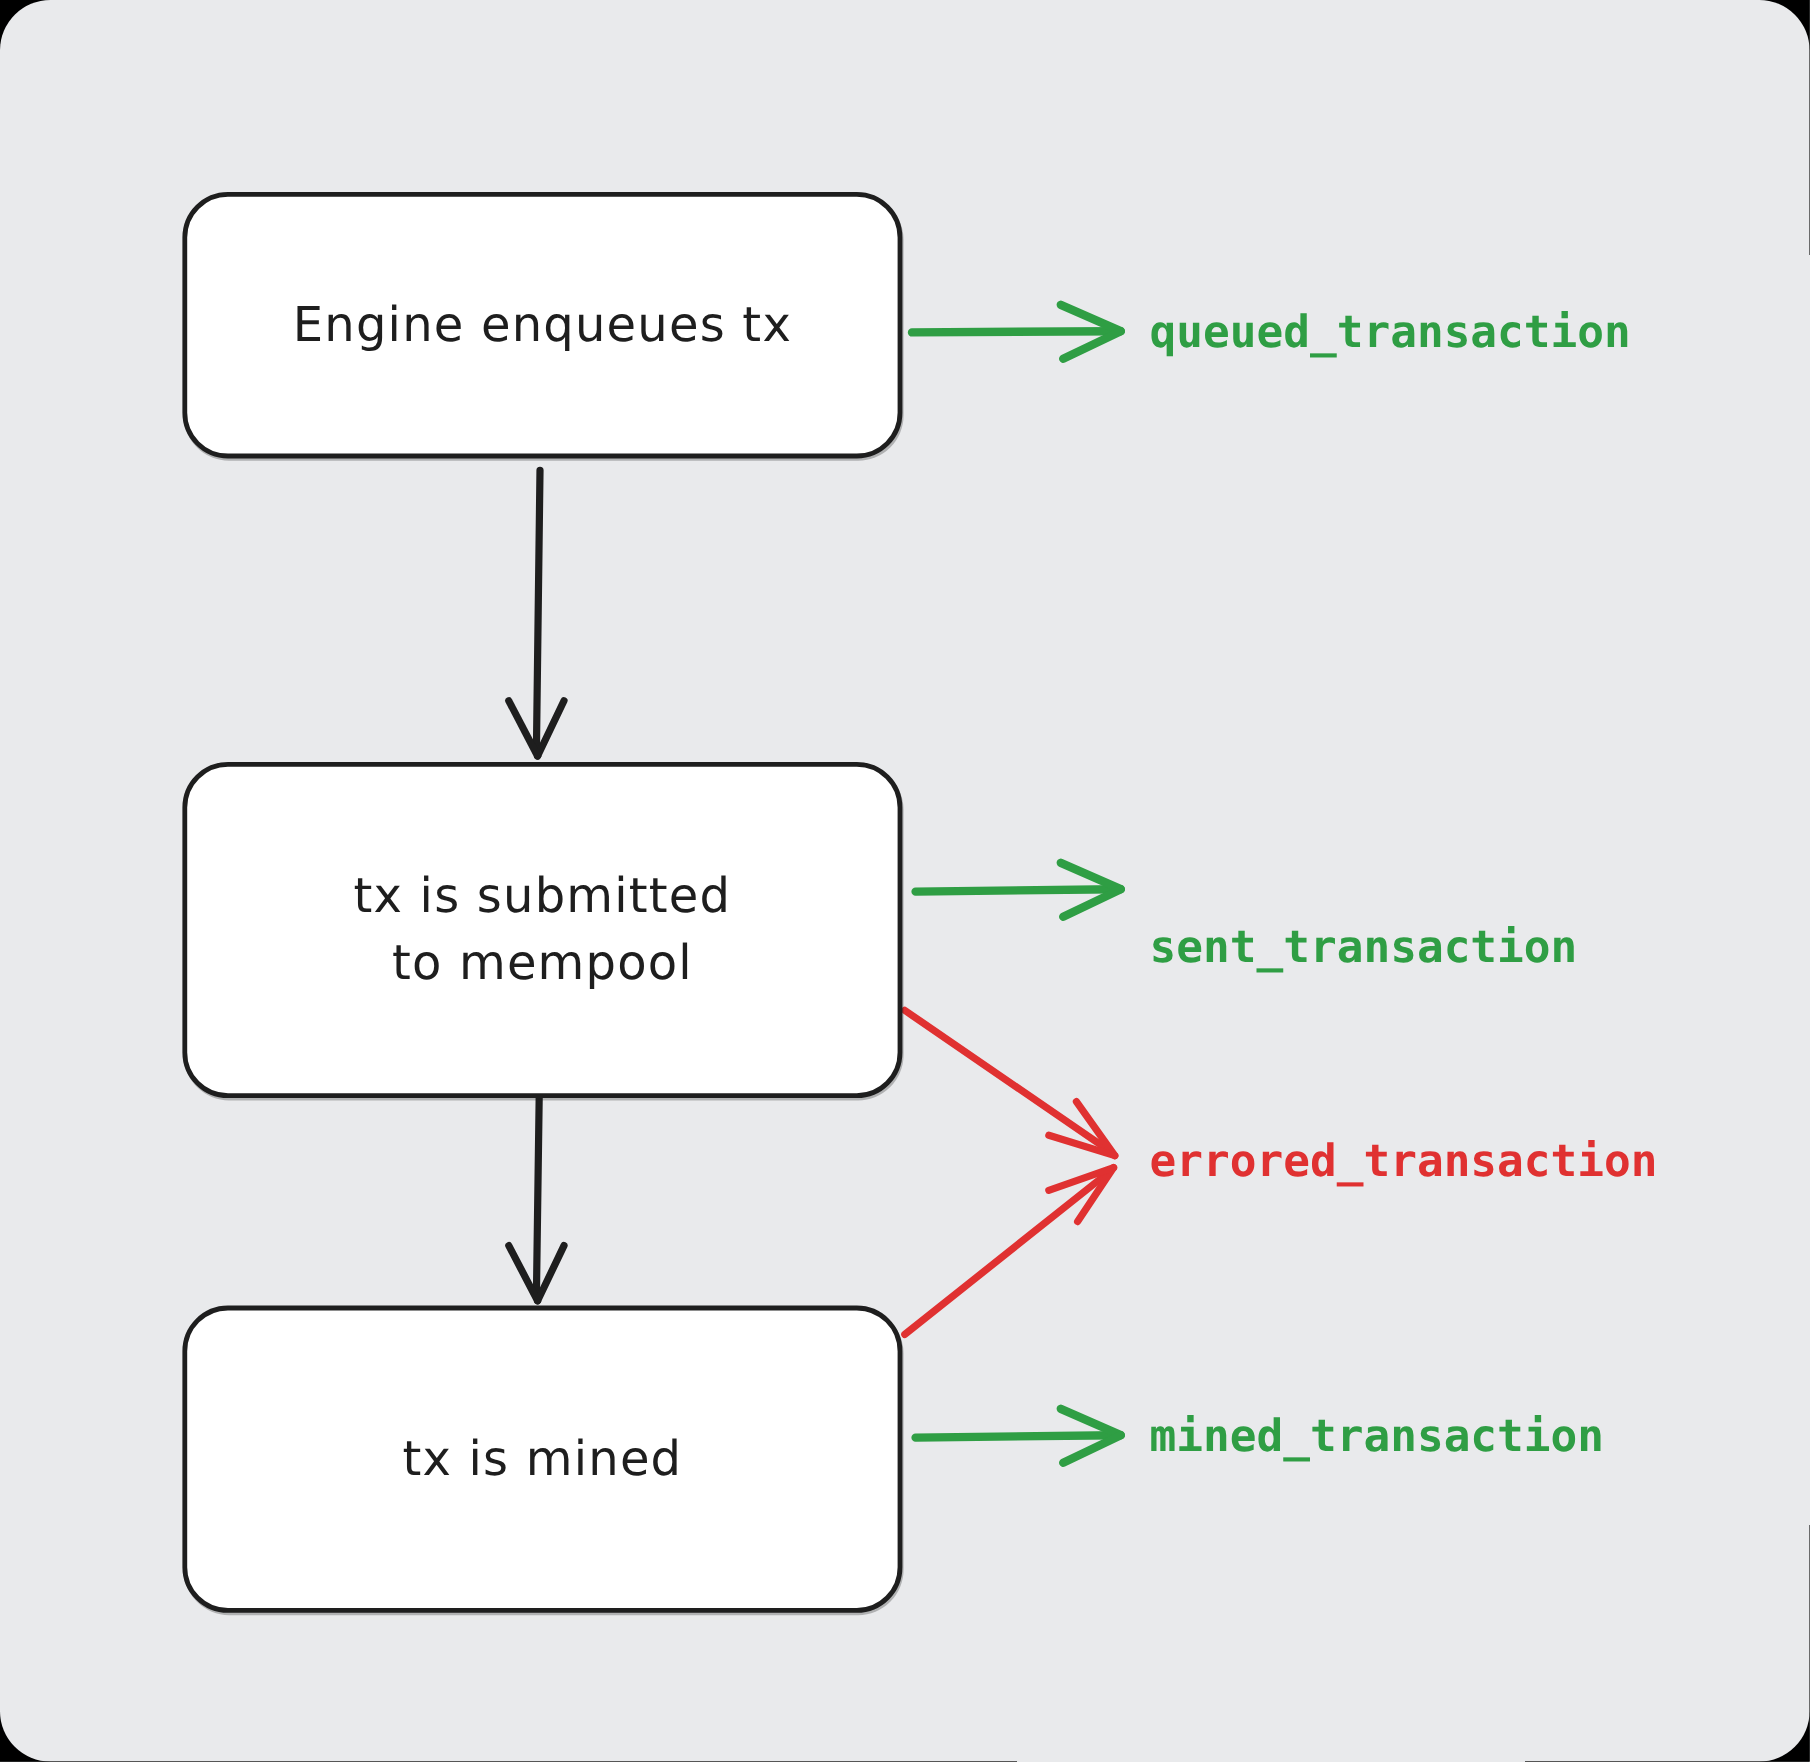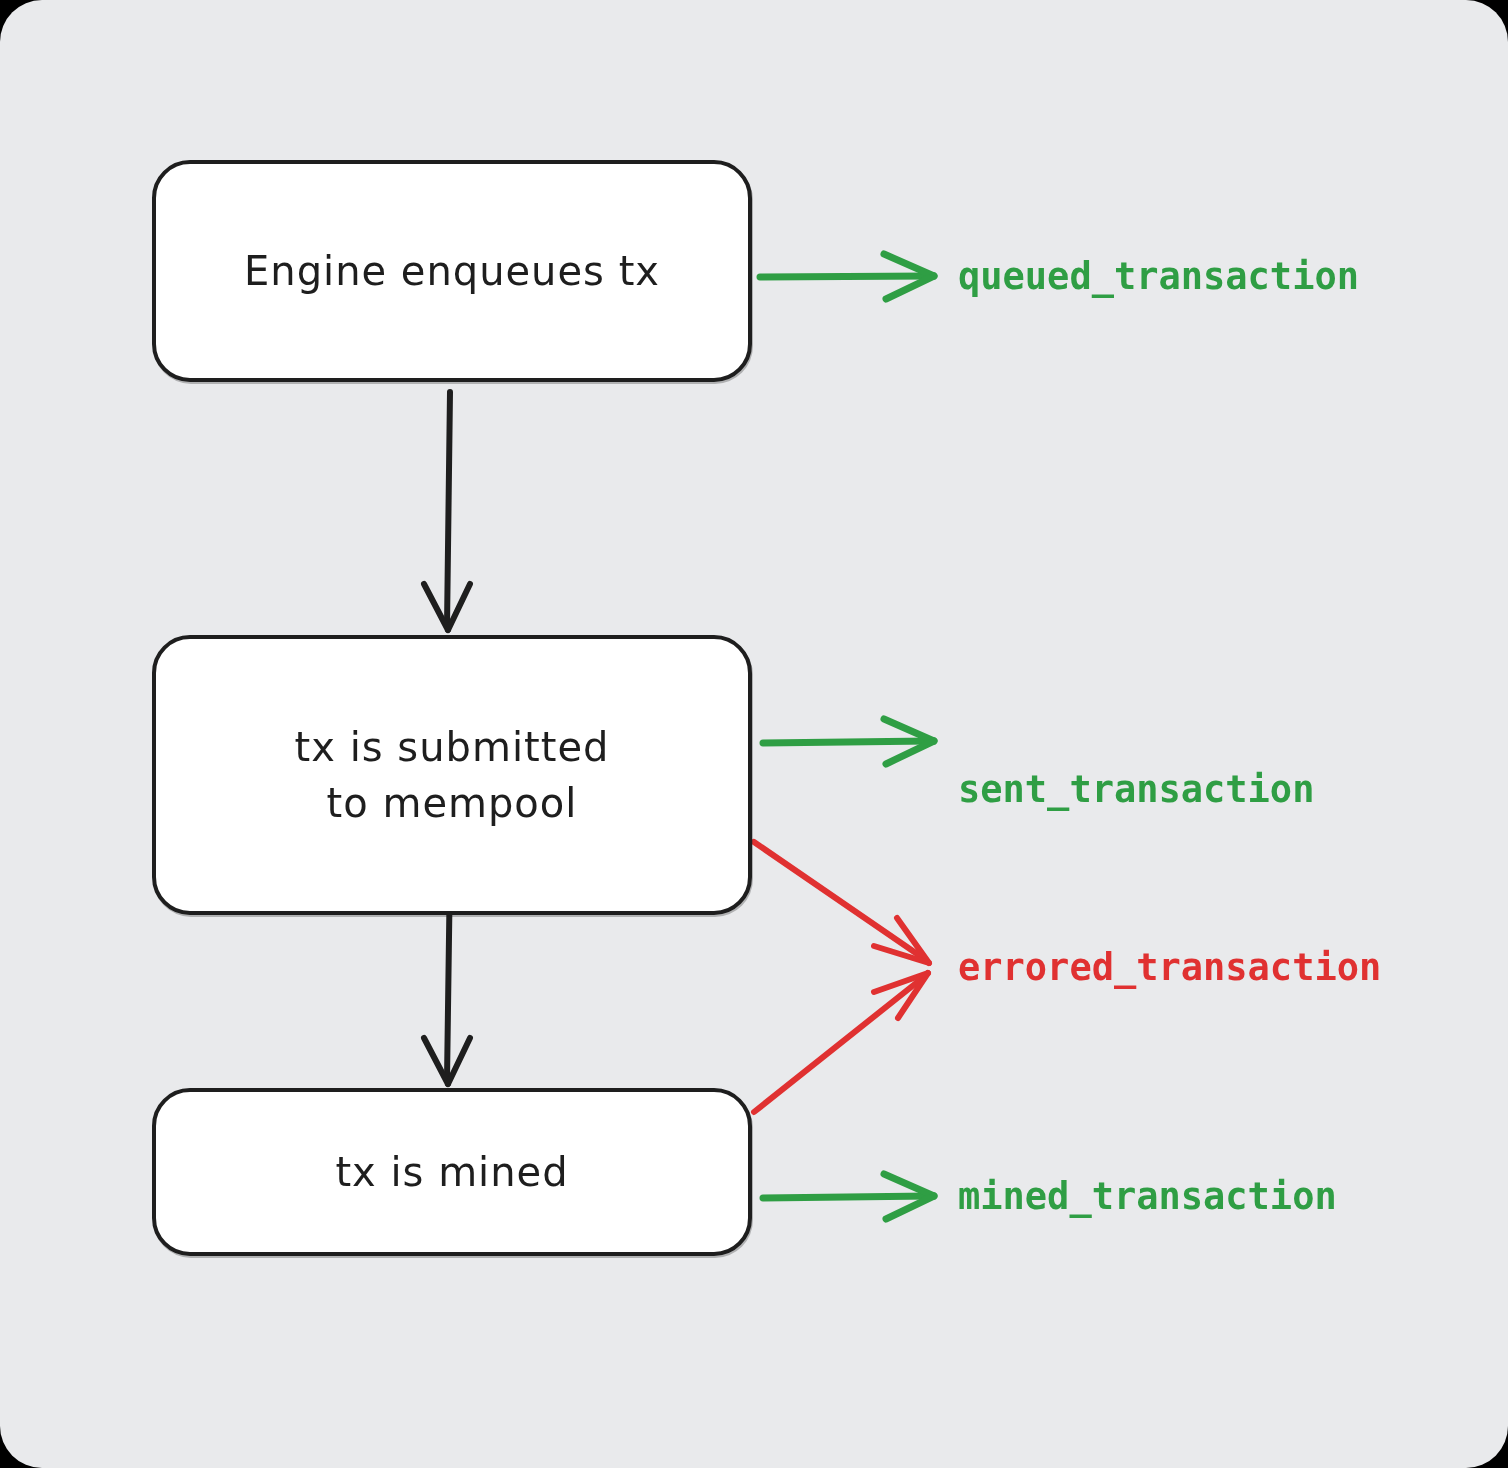--- a/index.html
+++ b/index.html
@@ -36,21 +36,21 @@
     text-align: center;
     color: #1e1e1e;
     font-size: 40px;
     letter-spacing: 1px;
     line-height: 1.4;
     white-space: pre-line;
     box-shadow: 1px 2px 0 rgba(30,30,30,0.28);
   }
   .node-enqueue { top: 160px;  height: 222px; }
   .node-mempool { top: 635px;  height: 280px; }
-  .node-mined   { top: 1088px; height: 168px; }
+  .node-mined   { top: 1088px; height: 256px; }
 
   .event-label {
     position: absolute;
     left: 958px;
     font-family: "DejaVu Sans Mono", monospace;
     font-weight: 700;
     font-size: 37px;
     line-height: 48px;
     white-space: nowrap;
   }

